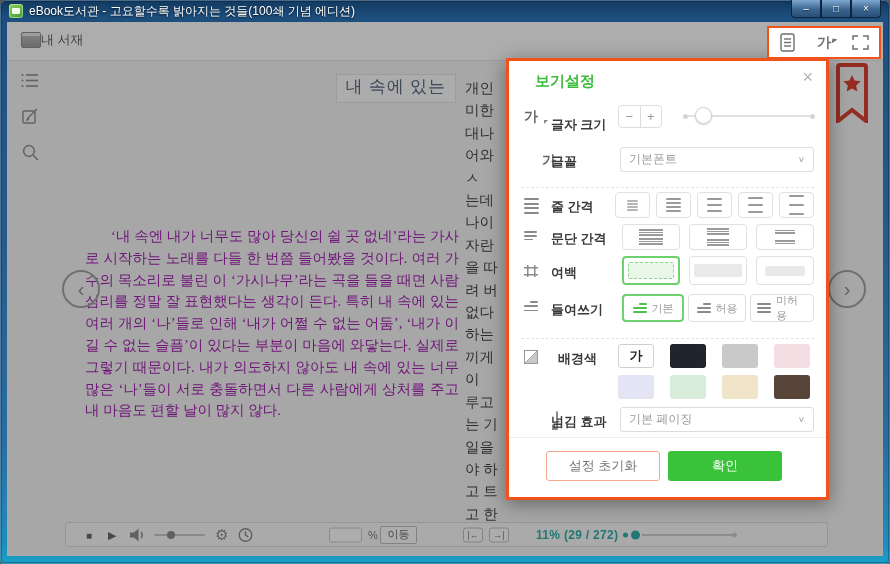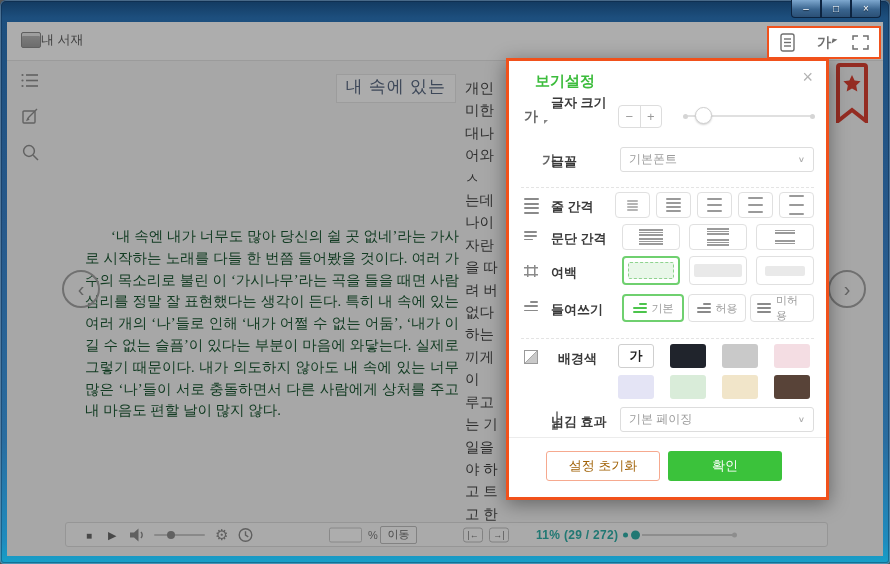--- a/index.html
+++ b/index.html
@@ -35,21 +35,21 @@
   .tb-ic{display:flex;align-items:center;justify-content:center;width:26px;height:24px;color:#6f6f6f;cursor:pointer;}
   .ga-ic{font-size:14px;color:#6f6f6f;position:relative;font-weight:bold;}
   .ga-ic .cursor{position:absolute;right:-6px;bottom:-1px;width:0;height:0;
     border-left:5px solid #6f6f6f;border-bottom:5px solid transparent;transform:rotate(12deg);}
 
   
   .chapter-title{position:absolute;right:427px;top:52px;text-align:right;z-index:1;}
   .chapter-title span{display:block;background:#fdfdfd;border:1px solid #e6e6e6;padding:1px 9px 3px;
     margin:0 0 6px auto;width:max-content;font:17px/1.35 "Liberation Serif",serif;color:#55657f;letter-spacing:1px;}
   .body-text{position:absolute;left:78px;top:204px;width:374px;height:296px;overflow:hidden;
-    font:14.5px/21.8px "Liberation Serif",serif;color:#14532d;text-align:justify;}
+    font:14.5px/21.8px "Liberation Serif",serif;color:#a21caf;text-align:justify;}
   .body-text p{margin:0;text-indent:1.8em;}
   .right-col{position:absolute;left:458px;top:55px;width:46px;height:448px;overflow:hidden;
     font:14.5px/22.4px "Liberation Serif",serif;color:#3e3e3e;white-space:nowrap;}
 
   .sidebar{position:absolute;left:13px;top:48px;display:flex;flex-direction:column;gap:16px;}
   .sb-ic{width:20px;height:20px;display:flex;align-items:center;justify-content:center;color:#8d8d8d;cursor:pointer;}
 
   .nav-circle{position:absolute;width:38px;height:38px;border:2px solid #a2a2a2;border-radius:50%;
     display:flex;align-items:center;justify-content:center;color:#8d8d8d;font-size:20px;line-height:1;
     box-sizing:border-box;cursor:pointer;background:transparent;}
@@ -160,32 +160,36 @@
   .pg-ic{width:13px;height:14px;border:1px solid #8a8a8a;border-radius:1px;position:relative;background:#fff;}
   .pg-ic::after{content:"";position:absolute;right:-1px;bottom:-1px;width:0;height:0;
     border-left:6px solid #8a8a8a;border-top:6px solid transparent;}
 
   .swatches{position:absolute;left:109px;top:283px;width:196px;display:flex;flex-wrap:wrap;gap:7px 16px;}
   .swatch{width:36px;height:24px;border-radius:3px;cursor:pointer;}
   .swatch-first{border:1px solid #cfcfcf;display:flex;align-items:center;justify-content:center;
     font-size:13px;font-weight:bold;color:#222;box-sizing:border-box;}
 
   .pn-footer-reset{position:absolute;left:37px;top:390px;width:114px;height:30px;border:1px solid #f6a98f;
-    border-radius:3px;background:#fff;color:#a16207;font-size:13px;display:flex;align-items:center;justify-content:center;cursor:pointer;}
+    border-radius:3px;background:#fff;color:#737373;font-size:13px;display:flex;align-items:center;justify-content:center;cursor:pointer;}
   .pn-footer-ok{position:absolute;left:159px;top:390px;width:114px;height:30px;border-radius:3px;
     background:#3bc23b;color:#fff;font-size:13px;display:flex;align-items:center;justify-content:center;cursor:pointer;}
 
   svg{display:block;}
 </style>
 </head>
 <body>
 
 <div class="screen">
   <div class="frame"></div>
 
+  <div class="titlebar">
+    <span class="app-ico"></span>
+    <span>eBook도서관  -  고요할수록 밝아지는 것들(100쇄 기념 에디션)</span>
+  </div>
   <div class="win-controls">
     <div class="win-btn first">–</div>
     <div class="win-btn">□</div>
     <div class="win-btn last">×</div>
   </div>
 
   <div class="app">
 
     <div class="app-toolbar">
       <div class="library">
@@ -321,21 +325,21 @@
     </div>
 
     <div class="panel">
       <div class="pn-title">보기설정</div>
       <div class="pn-close">×</div>
 
       
       <span class="row-ic ga-sm" style="top:46px;">
         <span>가</span><i class="tick"></i>
       </span>
-      <span class="row-lb" style="top:33px;">글자 크기</span>
+      <span class="row-lb" style="top:55px;font-family:Liberation Serif, serif;">글자 크기</span>
       <div class="stepper">
         <span>−</span>
         <span>+</span>
       </div>
       <div class="fs-slider">
         <span class="end l"></span>
         <span class="end r"></span>
         <span class="fs-handle"></span>
       </div>
 

